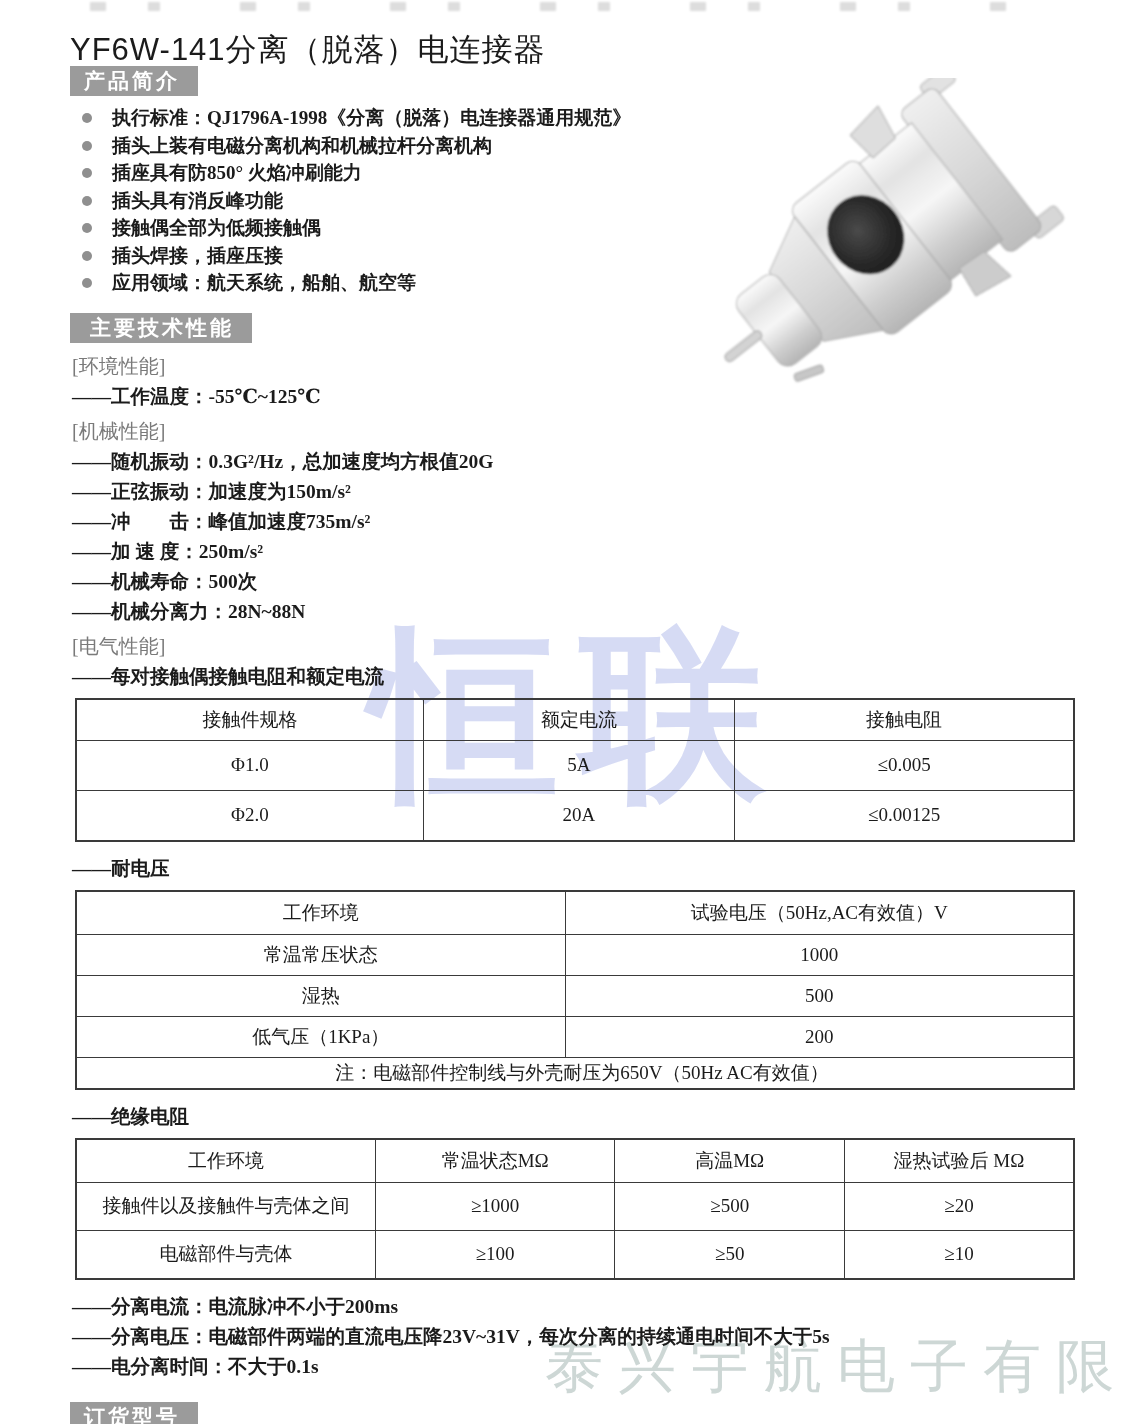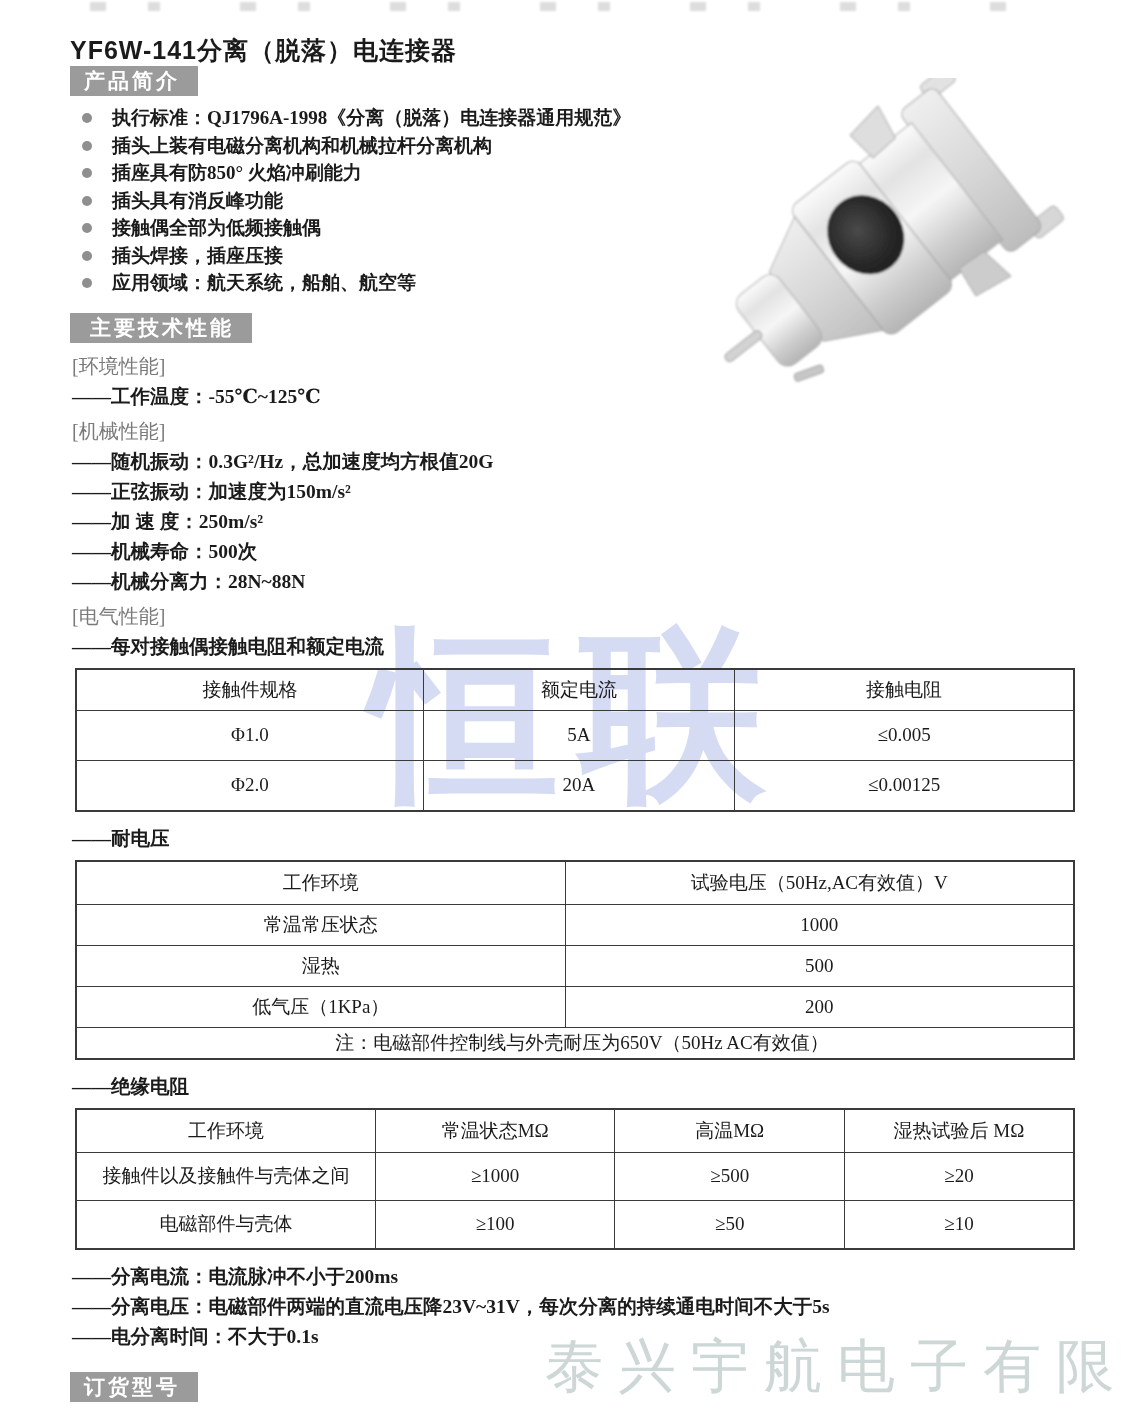--- a/index.html
+++ b/index.html
@@ -8,22 +8,22 @@
     overflow:hidden;font-family:"Liberation Serif","DejaVu Serif",serif;color:#1b1b1b;
   }
   
   .scan-artifact{
     position:absolute;top:2px;left:90px;width:950px;height:9px;opacity:.16;
     background:repeating-linear-gradient(90deg,#333 0 16px,transparent 16px 58px,#333 58px 70px,transparent 70px 150px);
     filter:blur(1px);
   }
   .content{position:absolute;inset:0;padding:34px 46px 0 70px;z-index:2;}
   .page-title{
-    font-family:"Liberation Sans","DejaVu Sans",sans-serif;font-weight:bold;
-    font-size:25px;line-height:32px;letter-spacing:1px;margin:0 0 0 0;
+    font-family:"Liberation Sans","DejaVu Sans",sans-serif;font-weight:normal;
+    font-size:31px;line-height:32px;letter-spacing:1px;margin:0 0 0 0;
   }
   .section-bar{
     display:inline-block;background:#9b9b9b;color:#fff;
     font-family:"Liberation Sans","DejaVu Sans",sans-serif;font-weight:bold;
     font-size:21px;line-height:23px;padding:3px 18px 4px 14px;letter-spacing:3px;
   }
   .bar1{}
   .bar2{margin-top:16px;padding-left:20px;}
   .bar3{margin-top:24px;}
   ul.bullets{list-style:none;margin:8px 0 0 0;padding:0;max-width:640px;}
@@ -133,20 +133,21 @@
     </ul>
 
     <div class="section-bar bar2">主要技术性能</div>
 
     <p class="bracket">[环境性能]</p>
     <p class="line">——工作温度：-55℃~125℃</p>
 
     <p class="bracket">[机械性能]</p>
     <p class="line">——随机振动：0.3G²/Hz，总加速度均方根值20G</p>
     <p class="line">——正弦振动：加速度为150m/s²</p>
+    <p class="line">——冲　　击：峰值加速度735m/s²</p>
     <p class="line">——加 速 度：250m/s²</p>
     <p class="line">——机械寿命：500次</p>
     <p class="line">——机械分离力：28N~88N</p>
 
     <p class="bracket">[电气性能]</p>
     <p class="line">——每对接触偶接触电阻和额定电流</p>
 
     <table class="doc t1">
       <tbody>
           <tr>

